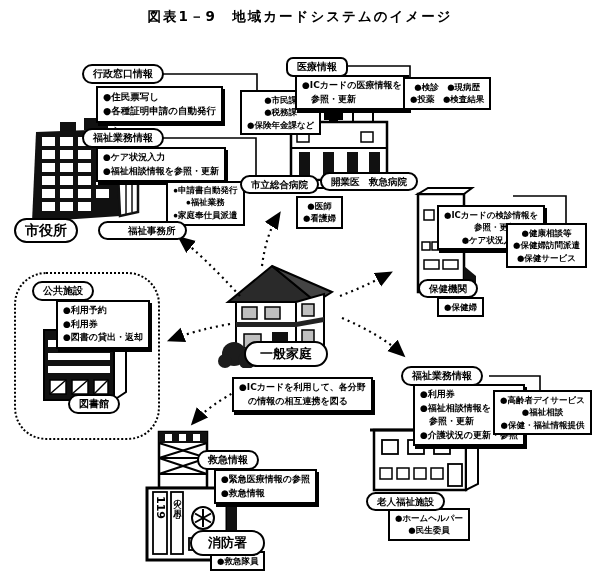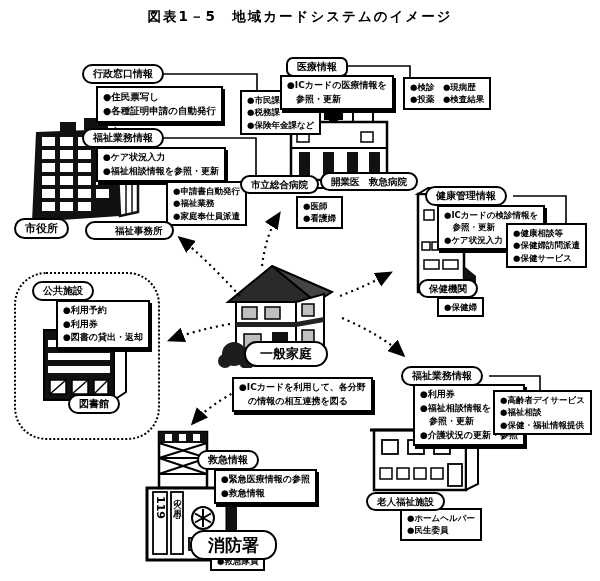--- a/index.html
+++ b/index.html
@@ -7,34 +7,34 @@
   body { font-family:"DejaVu Sans", sans-serif; color:#000; }
   .page { position:relative; width:600px; height:581px; background:#fff; overflow:hidden; }
   .title { position:absolute; top:8px; left:0; width:100%; text-align:center;
            font-size:13.5px; font-weight:bold; letter-spacing:2px; }
   .pill { position:absolute; border:2px solid #000; border-radius:14px; background:#fff;
           font-weight:bold; white-space:nowrap; padding:2px 9px; font-size:10px;
           z-index:6; line-height:1.2; }
   .box { position:absolute; border:2px solid #000; background:#fff; font-weight:bold;
          white-space:nowrap; padding:2px 5px; font-size:9px; line-height:1.5; z-index:4; }
   .shadow { box-shadow:2px 3px 0 #000; }
-  .f85 { font-size:8.5px; line-height:1.45; }
+  .f85 { font-size:8.5px; line-height:1.45;text-align:center; }
   .f95 { font-size:9.5px; }
   .dotted-area { position:absolute; border:2.5px dotted #000; border-radius:32px;
                  z-index:1; background:transparent; }
   svg.bld { position:absolute; z-index:2; }
   svg.overlay { position:absolute; left:0; top:0; z-index:3; pointer-events:none; }
   .vtext { writing-mode:vertical-rl; }
 </style>
 </head>
 <body>
 
 <div class="page">
 
-  <div class="title">図表1－5　地域カードシステムのイメージ</div>
+  <div class="title">図表1－9　地域カードシステムのイメージ</div>
 
   <svg class="overlay" width="600" height="581" viewBox="0 0 600 581">
     <defs>
       <marker id="ah" markerWidth="10" markerHeight="10" refX="6.5" refY="3.5" orient="auto">
         <path d="M0,0 L8,3.5 L0,7 z" fill="#000"></path>
       </marker>
     </defs>
 
     <g stroke="#000" stroke-width="1.6" fill="none">
       <path d="M 162,74 H 257 V 90"></path>
@@ -63,21 +63,21 @@
     <div>●市民課</div>
     <div>●税務課</div>
     <div>●保険年金課など</div>
   </div>
 
   <div class="pill" style="left:82px; top:128px;">福祉業務情報</div>
   <div class="box shadow" style="left:96px; top:147px;">
     <div>●ケア状況入力</div>
     <div>●福祉相談情報を参照・更新</div>
   </div>
-  <div class="box f85" style="left:166px; top:181px;">
+  <div class="box f85" style="left:166px; top:181px;font-family:Liberation Mono, monospace;">
     <div>●申請書自動発行</div>
     <div>●福祉業務</div>
     <div>●家庭奉仕員派遣</div>
   </div>
 
   <svg class="bld" style="left:30px; top:118px;" width="125" height="108" viewBox="0 0 125 108">
     <rect x="30" y="4" width="16" height="10" fill="#111"></rect>
     <rect x="54" y="0" width="24" height="12" fill="#111"></rect>
     <polygon points="6,14 86,11 90,98 2,104" fill="#111"></polygon>
     <g fill="#fff">
@@ -102,25 +102,25 @@
         <rect x="48" y="71" width="13" height="9"></rect>
         <rect x="66" y="71" width="13" height="9"></rect>
       <rect x="12" y="84" width="13" height="9"></rect>
         <rect x="30" y="84" width="13" height="9"></rect>
         <rect x="48" y="84" width="13" height="9"></rect>
     </g>
     <polygon points="86,11 108,26 108,94 90,98" fill="#fff" stroke="#111" stroke-width="2.5"></polygon>
     <line x1="96" y1="20" x2="96" y2="96" stroke="#111" stroke-width="1.5"></line>
     <line x1="102" y1="24" x2="102" y2="94" stroke="#111" stroke-width="1.5"></line>
   </svg>
-  <div class="pill" style="left:14px; top:218px; font-size:11px;">市役所</div>
-  <div class="pill f95" style="left:85px; top:221px;padding-left:28px;">福祉事務所</div>
+  <div class="pill" style="left:14px; top:218px; font-size:14px;">市役所</div>
+  <div class="pill f95" style="left:98px; top:221px;padding-left:28px;">福祉事務所</div>
 
   <div class="pill" style="left:286px; top:57px;border-radius:7px;">医療情報</div>
-  <div class="box shadow" style="left:280px; top:75px;">
+  <div class="box shadow" style="left:295px; top:75px;">
     <div>●ICカードの医療情報を</div>
     <div>　参照・更新</div>
   </div>
   <div class="box f85" style="left:403px; top:77px;">
     <div>●検診　●現病歴</div>
     <div>●投薬　●検査結果</div>
   </div>
 
   <svg class="bld" style="left:285px; top:102px;" width="115" height="90" viewBox="0 0 115 90">
     <rect x="28" y="2" width="40" height="20" fill="#fff" stroke="#000" stroke-width="2"></rect>
@@ -137,21 +137,20 @@
     <rect x="84" y="50" width="11" height="24" fill="#111"></rect>
     <rect x="2" y="78" width="108" height="8" fill="#fff" stroke="#000" stroke-width="2"></rect>
   </svg>
   <div class="pill f95" style="left:240px; top:175px;">市立総合病院</div>
   <div class="pill f95" style="left:320px; top:172px;">開業医　救急病院</div>
   <div class="box f85" style="left:296px; top:196px;">
     <div>●医師</div>
     <div>●看護婦</div>
   </div>
 
-  <div class="pill" style="left:425px; top:186px;">健康管理情報</div>
   <div class="box shadow f85" style="left:437px; top:205px;">
     <div>●ICカードの検診情報を</div>
     <div>　参照・更新</div>
     <div>●ケア状況入力</div>
   </div>
   <div class="box f85" style="left:506px; top:223px;">
     <div>●健康相談等</div>
     <div>●保健婦訪問派遣</div>
     <div>●保健サービス</div>
   </div>
@@ -193,21 +192,21 @@
     <rect x="12" y="24" width="16" height="14" fill="#fff" stroke="#000" stroke-width="1.8"></rect>
     <rect x="38" y="24" width="16" height="14" fill="#fff" stroke="#000" stroke-width="1.8"></rect>
     <rect x="64" y="24" width="16" height="14" fill="#fff" stroke="#000" stroke-width="1.8"></rect>
     <rect x="10" y="52" width="12" height="11" fill="#fff" stroke="#000" stroke-width="1.5"></rect>
     <rect x="27" y="52" width="12" height="11" fill="#fff" stroke="#000" stroke-width="1.5"></rect>
     <rect x="44" y="52" width="12" height="11" fill="#fff" stroke="#000" stroke-width="1.5"></rect>
     <rect x="61" y="52" width="12" height="11" fill="#fff" stroke="#000" stroke-width="1.5"></rect>
     <rect x="78" y="48" width="14" height="22" fill="#fff" stroke="#000" stroke-width="1.8"></rect>
   </svg>
   <div class="pill f95" style="left:366px; top:492px;">老人福祉施設</div>
-  <div class="box f85" style="left:400px; top:508px;">
+  <div class="box f85" style="left:388px; top:508px;">
     <div>●ホームヘルパー</div>
     <div>●民生委員</div>
   </div>
 
   <svg class="bld" style="left:145px; top:430px;" width="115" height="138" viewBox="0 0 115 138">
     <rect x="14" y="2" width="48" height="56" fill="#fff" stroke="#000" stroke-width="2.5"></rect>
     <rect x="14" y="2" width="48" height="11" fill="#111"></rect>
     <rect x="20" y="4" width="7" height="7" fill="#fff"></rect>
     <rect x="34" y="4" width="7" height="7" fill="#fff"></rect>
     <rect x="48" y="4" width="7" height="7" fill="#fff"></rect>
@@ -229,21 +228,21 @@
       <line x1="66" y1="83.5" x2="50" y2="92.5"></line>
     </g>
     <rect x="44" y="108" width="26" height="12" fill="#fff" stroke="#000" stroke-width="1.8"></rect>
     <polygon points="82,62 92,72 92,130 82,130" fill="#111"></polygon>
   </svg>
   <div class="pill" style="left:197px; top:450px;">救急情報</div>
   <div class="box shadow" style="left:214px; top:469px;">
     <div>●緊急医療情報の参照</div>
     <div>●救急情報</div>
   </div>
-  <div class="pill" style="left:190px; top:530px; font-size:17px; padding:3px 16px;">消防署</div>
+  <div class="pill" style="left:190px; top:530px; font-size:13px; padding:3px 16px;">消防署</div>
   <div class="box f85" style="left:210px; top:551px;">
     <div>●救急隊員</div>
   </div>
 
   <div class="dotted-area" style="left:14px; top:272px; width:146px; height:168px;"></div>
   <div class="pill" style="left:32px; top:281px;">公共施設</div>
   <div class="box shadow" style="left:56px; top:300px;">
     <div>●利用予約</div>
     <div>●利用券</div>
     <div>●図書の貸出・返却</div>

